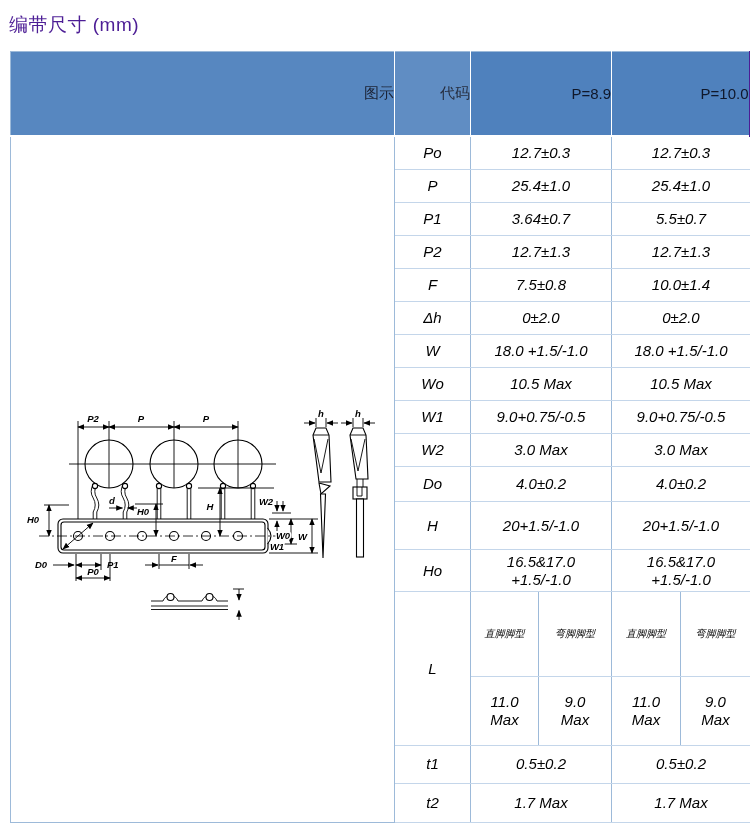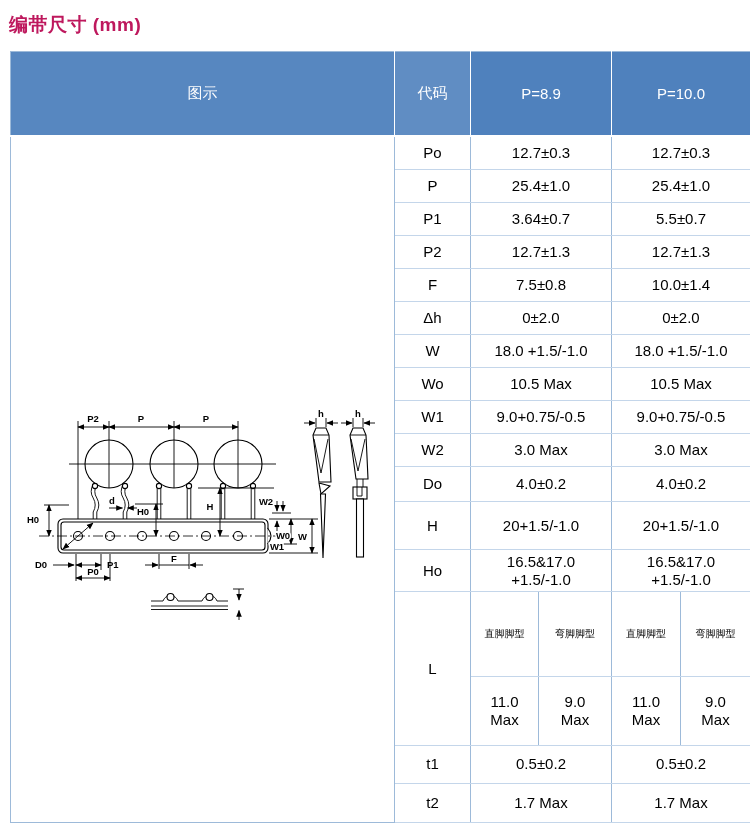--- a/index.html
+++ b/index.html
@@ -1,25 +1,25 @@
 <!DOCTYPE html>
 <html><head>
 <meta charset="utf-8">
 <style>
   html,body{margin:0;padding:0;background:#ffffff;}
   body{width:750px;height:835px;font-family:"Liberation Sans",sans-serif;color:#000;}
-  .page-title{font-size:19px;font-weight:bold;color:#be185d;margin:12px 16px 0 9px;letter-spacing:.5px;}
+  .page-title{font-size:19px;font-weight:normal;color:#4c1d95;margin:12px 16px 0 9px;letter-spacing:.5px;}
   table.spec{border-collapse:collapse;table-layout:fixed;width:740px;height:772px;margin:13px 0 0 10px;
              border:1px solid #9DBAD9;}
   td,th{padding:0;margin:0;}
-  thead th{background:#4F81BD;color:#ffffff;font-weight:normal;font-size:15px;height:83px;
-           border-right:1px solid #fff;border-bottom:2px solid #fff;}
-  thead th:last-child{border-right:1px solid #4c1d95;}
+  thead th{background:#4F81BD;color:#0f172a;font-weight:normal;font-size:15px;height:83px;
+           border-right:1px solid #fff;border-bottom:2px solid #fff;text-align:right;}
+  thead th:last-child{border-right:4px solid #4c1d95;}
   tbody td{border-right:1px solid #9DBAD9;border-bottom:1px solid #C4D6EA;
-           text-align:center;vertical-align:middle;font-size:15px;white-space:pre-line;line-height:1.2;}
+           text-align:center;vertical-align:middle;font-size:15px;white-space:pre-line;line-height:1.2;font-style:italic;}
   td.diagram-cell{vertical-align:top;border-bottom:1px solid #9DBAD9;background:#fff;}
   td.code{font-size:15px;}
   tr.h33{height:33px;} tr.h35{height:35px;} tr.h48{height:48px;} tr.h42{height:42px;}
   tr.h84{height:84px;} tr.h69{height:69px;} tr.h38{height:38px;} tr.h39{height:39px;}
   td.sub-h{font-family:"Liberation Serif",serif;font-size:10px;}
   svg{display:block;margin-top:224px;}
   .ol{stroke:#000;stroke-width:1.1;fill:#fff;}
   .ln{stroke:#000;stroke-width:1.1;fill:none;}
   .tn{stroke:#000;stroke-width:0.9;fill:none;}
   .dim{stroke:#000;stroke-width:0.9;fill:none;marker-start:url(#arr);marker-end:url(#arr);}

